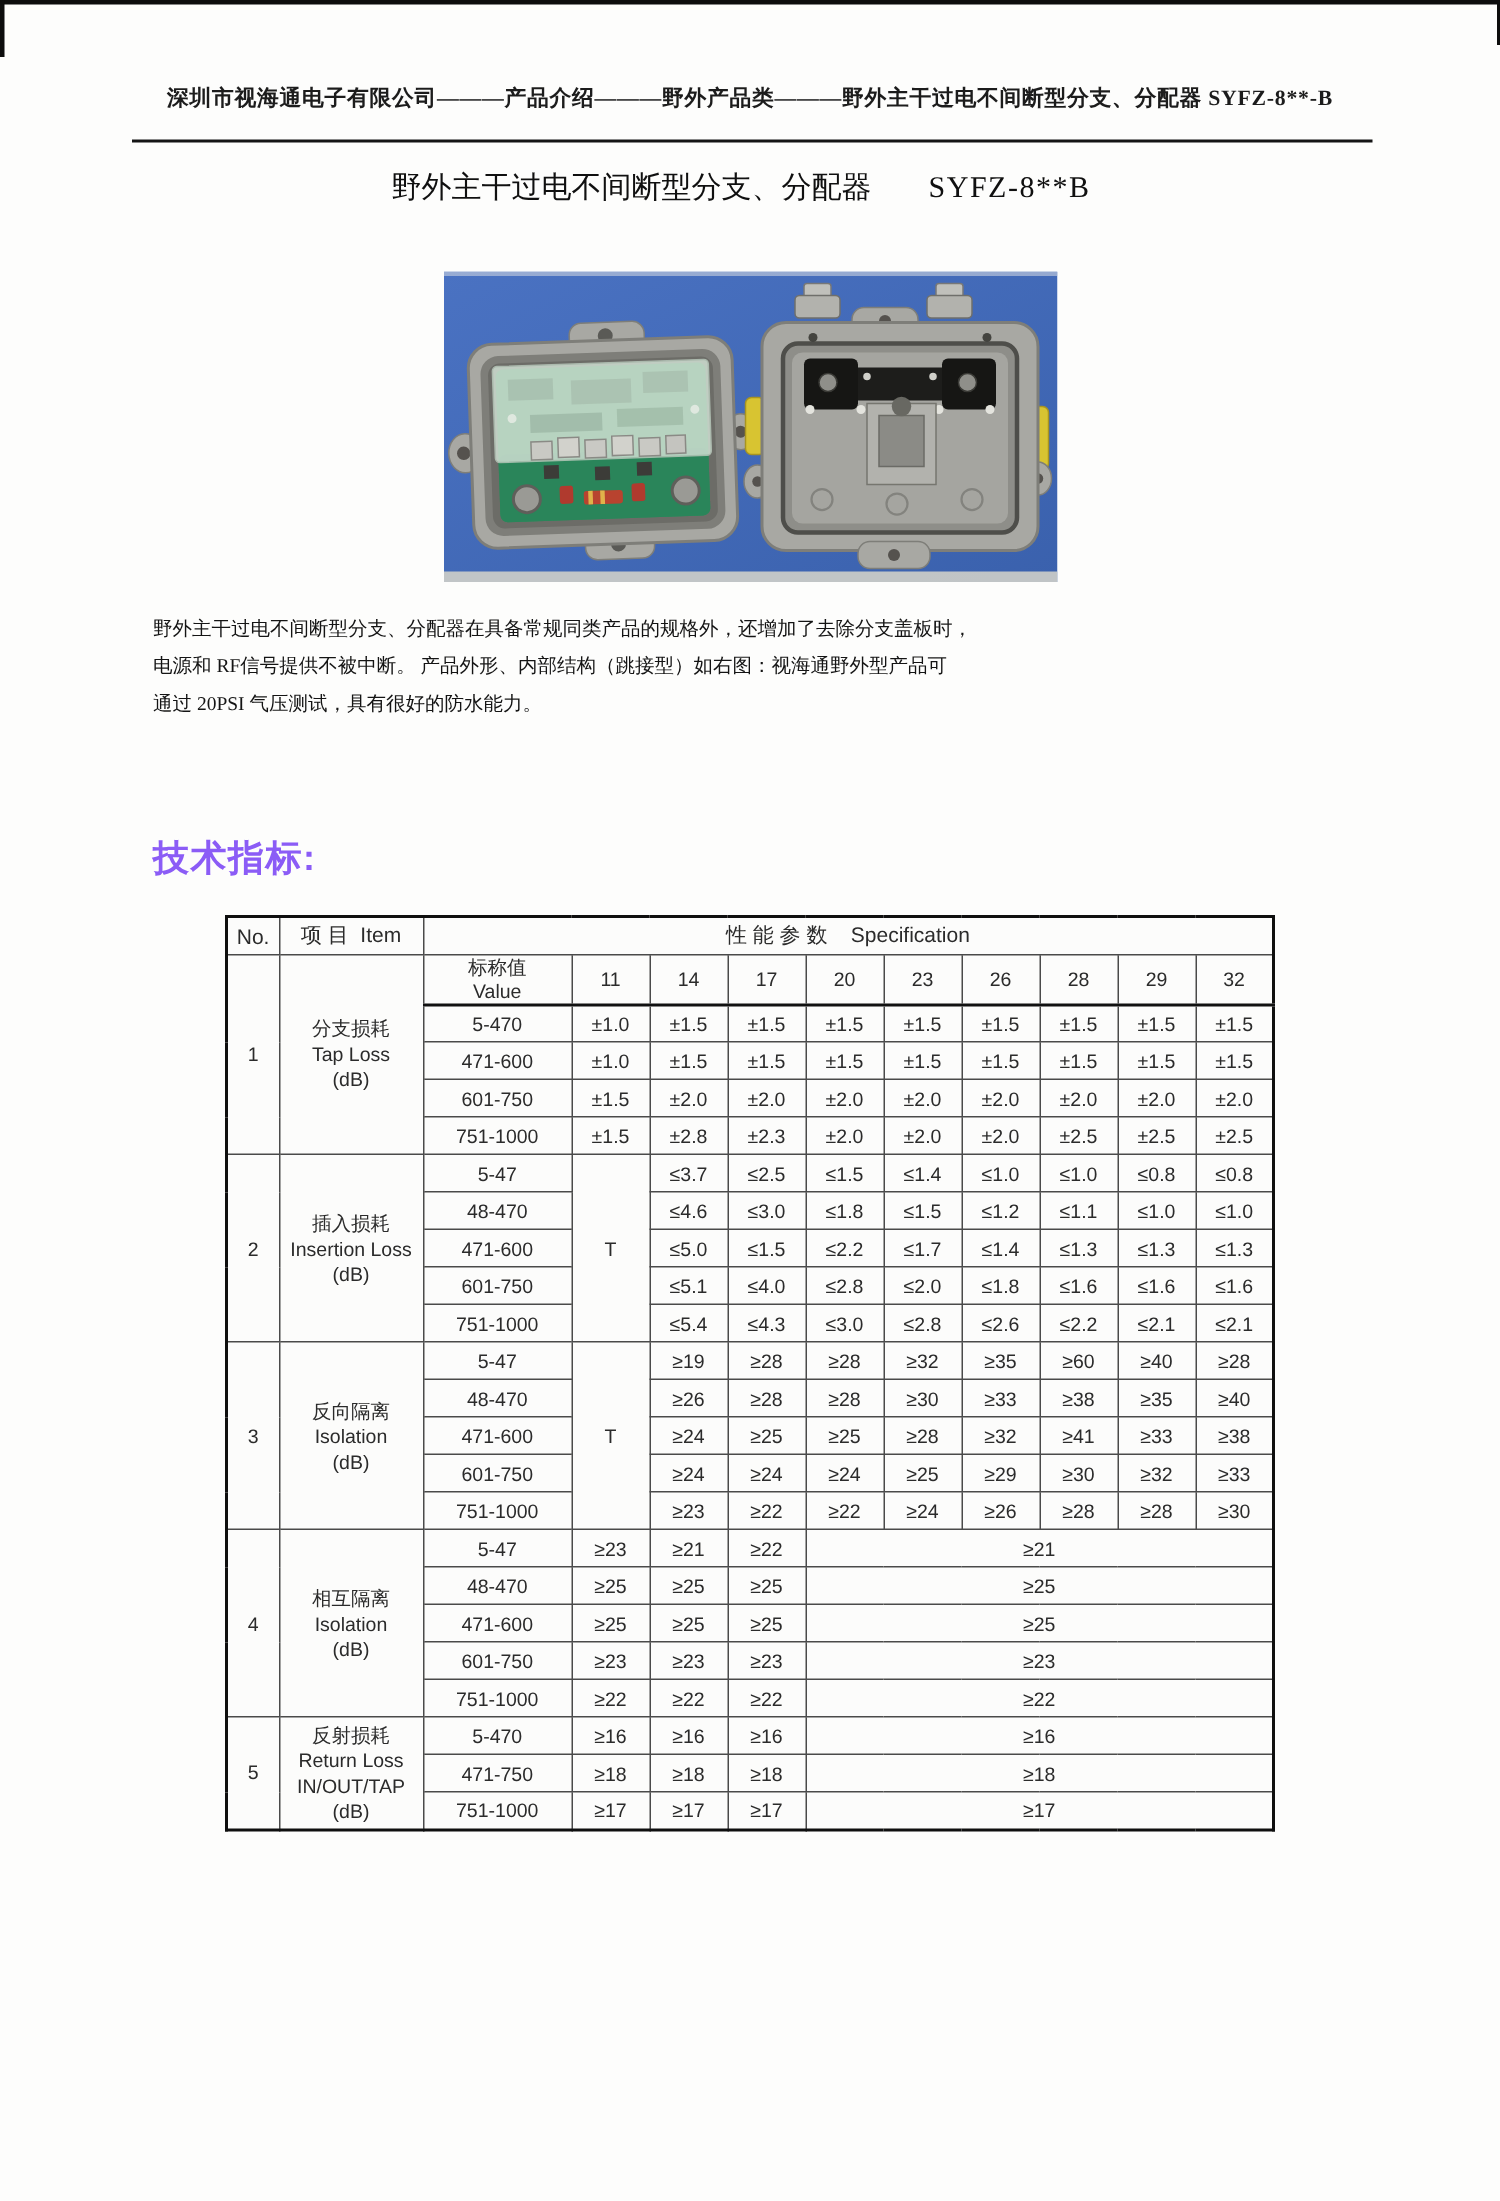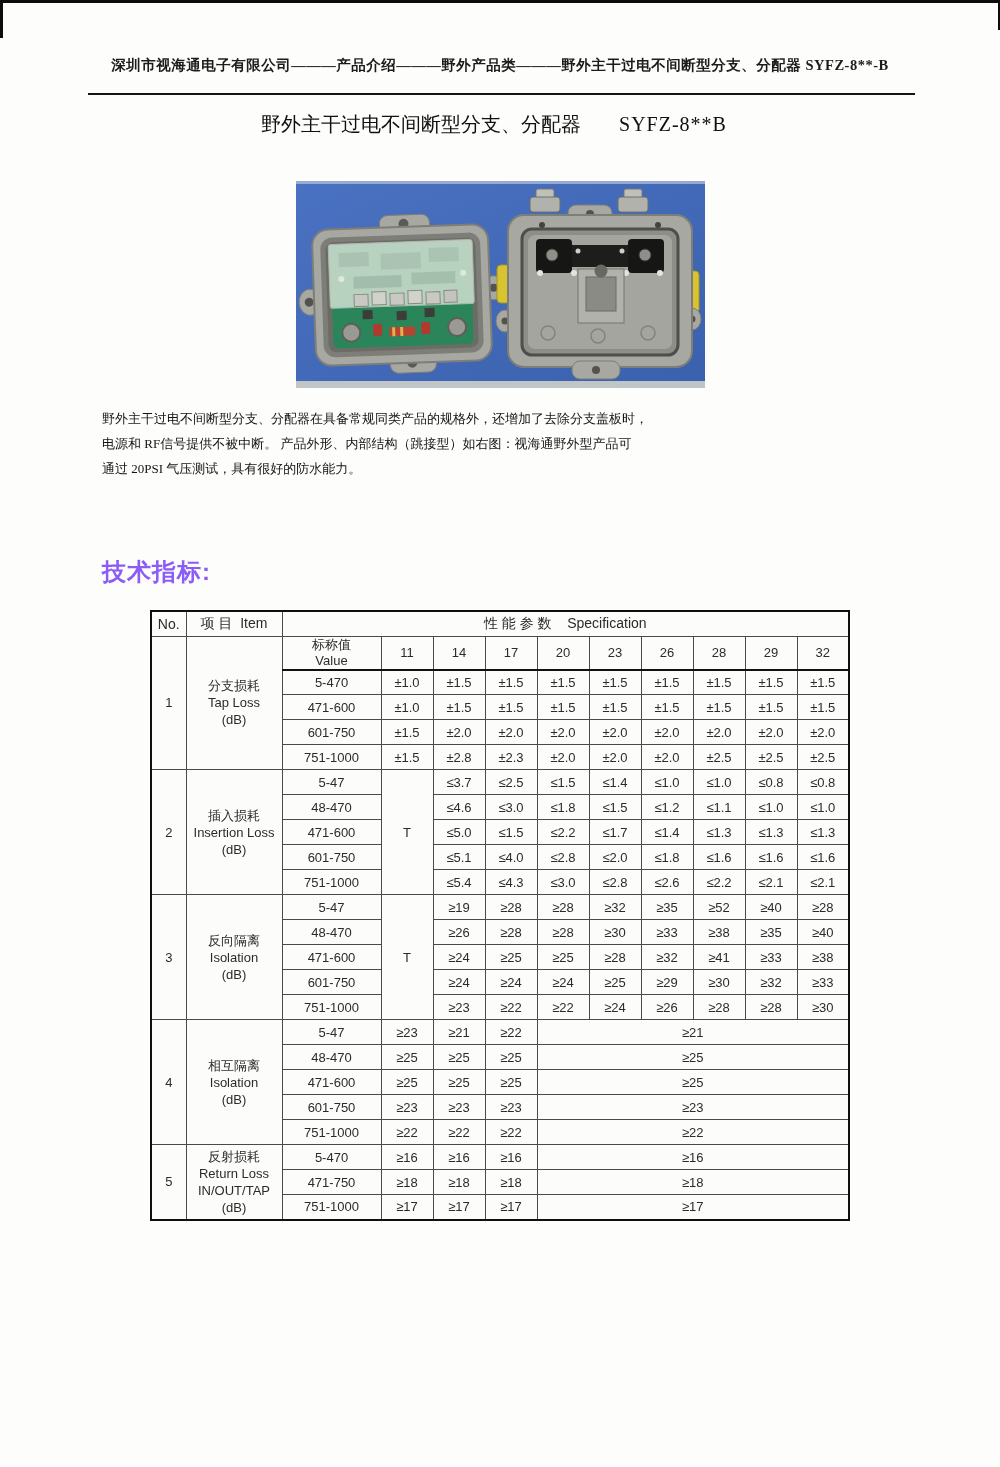--- a/index.html
+++ b/index.html
@@ -341,21 +341,21 @@
           <tr class="group-start">
             <td class="c-no" rowspan="5">3</td>
             <td class="c-item" rowspan="5">反向隔离<br>Isolation<br>(dB)</td>
             <td class="c-freq">5-47</td>
             <td class="bl2" rowspan="5">T</td>
             <td>≥19</td>
             <td>≥28</td>
             <td class="bl2">≥28</td>
             <td>≥32</td>
             <td>≥35</td>
-            <td class="bl2">≥52</td>
+            <td class="bl2">≥60</td>
             <td>≥40</td>
             <td>≥28</td>
           </tr>
           <tr>
             <td class="c-freq">48-470</td>
             <td>≥26</td>
             <td>≥28</td>
             <td class="bl2">≥28</td>
             <td>≥30</td>
             <td>≥33</td>

